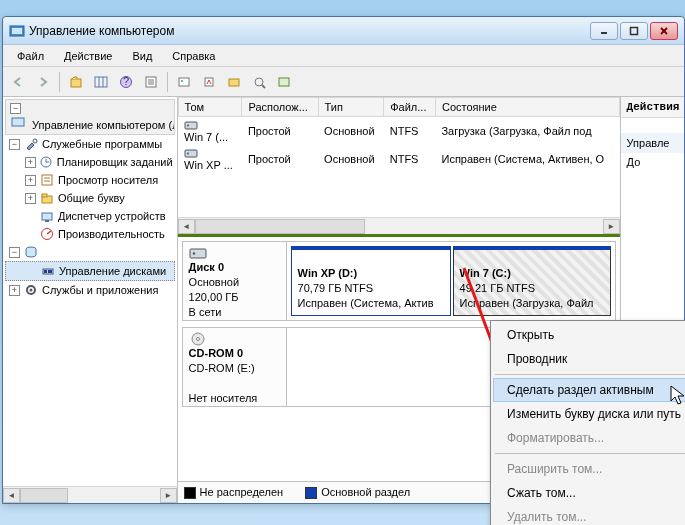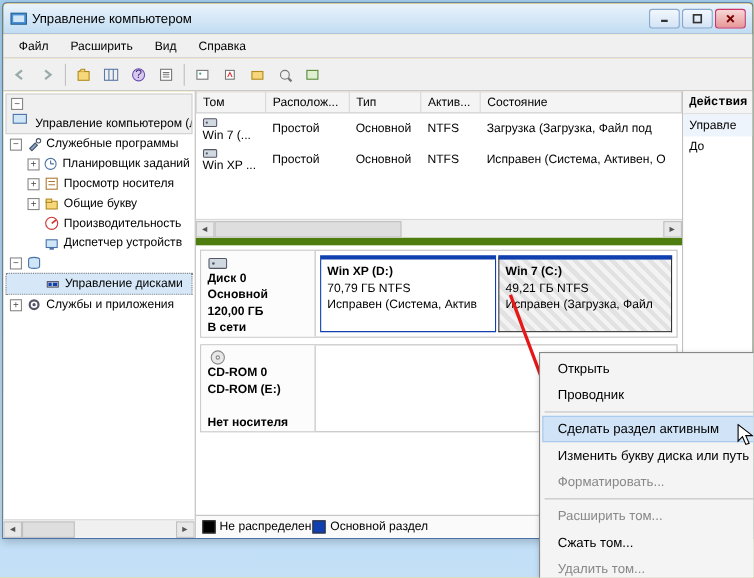--- a/index.html
+++ b/index.html
@@ -1,17 +1,17 @@
 <!DOCTYPE html>
 <html><head>
 <meta charset="utf-8">
 <style>
   * { box-sizing: border-box; margin: 0; padding: 0; font-family: 'Segoe UI', Tahoma, sans-serif; font-size: 11px; }
   body { background: linear-gradient(to bottom, #a5d0f0 0%, #c3e0f7 100%); width: 685px; height: 525px; overflow: hidden; position: relative; }
-  .window { position: absolute; left: 2px; top: 2px; width: 683px; height: 488px; background: #eab308; border: 1px solid #4a72a8; border-radius: 4px 4px 0 0; box-shadow: 0 2px 8px rgba(0,0,0,.2); }
+  .window { position: absolute; left: 2px; top: 16px; width: 683px; height: 488px; background: #fde047; border: 1px solid #4a72a8; border-radius: 4px 4px 0 0; box-shadow: 0 2px 8px rgba(0,0,0,.2); }
   .titlebar { height: 28px; background: linear-gradient(to bottom, #eaf3fb 0%, #d6e8f7 50%, #c1dcf2 100%); border-bottom: 1px solid #b0c4de; display: flex; align-items: center; padding: 0 6px; border-radius: 4px 4px 0 0; }
   .titlebar .appicon { width: 16px; height: 16px; margin-right: 4px; }
   .titlebar .title { flex: 1; color: #000; font-size: 12px; }
   .winbtns { display: flex; gap: 2px; }
   .winbtn { width: 28px; height: 18px; border: 1px solid #8aa8cc; border-radius: 3px; background: linear-gradient(to bottom,#f2f7fd,#d3e4f5); display:flex; align-items:center; justify-content:center; cursor:pointer; }
   .winbtn.close { background: linear-gradient(to bottom,#f7d7d7,#e89696); border-color:#c36; }
   .menubar { height: 22px; background: #f0f0f0; display: flex; align-items: center; padding: 0 4px; border-bottom: 1px solid #d0d0d0; }
   .menuitem { padding: 2px 10px; cursor:pointer; }
   .toolbar { height: 30px; background: #f0f0f0; border-bottom: 1px solid #c0c0c0; display:flex; align-items:center; padding: 0 4px; gap:3px; }
   .tbtn { width:22px; height:22px; border:1px solid transparent; display:flex;align-items:center;justify-content:center; cursor:pointer; }
@@ -21,41 +21,41 @@
   .treehead { background:#f0f0f0; border:1px solid #d0d0d0; padding:3px 4px; font-size:11px; white-space:nowrap; overflow:hidden; }
   .treeitem { display:flex; align-items:center; padding:1px 2px; white-space:nowrap; cursor:pointer; font-size:12px; }
   .treeitem.sel { background:#d6e8f7; border:1px dotted #888; }
   .twisty { width:11px; height:11px; border:1px solid #888; margin-right:3px; display:flex;align-items:center;justify-content:center; font-size:9px; line-height:1; background:#fff; color:#444;}
   .twisty.blank { border:none; background:none;}
   .ticon { width:16px; height:16px; margin-right:3px; display:inline-flex;align-items:center;justify-content:center;}
   .tree-hscroll { position:absolute; left:0; right:0; bottom:0; height:17px; background:#f0f0f0; border-top:1px solid #d9d9d9; display:flex; align-items:center; }
   .tree-hscroll .arrow { width:17px; height:15px; border:1px solid #c0c0c0; background:#e8e8e8; display:flex;align-items:center;justify-content:center; font-size:8px; color:#555;}
   .tree-hscroll .thumb { width:48px; height:15px; border:1px solid #c0c0c0; background:#dedede; margin-left:0;}
   .main { flex:1; display:flex; flex-direction:column; background:#fff; }
-  .grid { height: 140px; border-bottom:7px solid #4d7c0f; overflow:hidden; position:relative; }
+  .grid { height: 140px; border-bottom:3px solid #4d7c0f; overflow:hidden; position:relative; }
   .grid table { width:100%; border-collapse:collapse; }
   .grid th { text-align:left; font-weight:normal; background:#f4f4f4; border:1px solid #d8d8d8; padding:3px 6px; font-size:11px; }
   .grid td { padding:2px 6px; font-size:11px; white-space:nowrap; }
   .grid-hscroll { position:absolute; left:0; right:0; bottom:0; height:17px; background:#f0f0f0; border-top:1px solid #d9d9d9; display:flex; align-items:center; }
   .grid-hscroll .arrow { width:17px; height:15px; border:1px solid #c0c0c0; background:#e8e8e8; display:flex;align-items:center;justify-content:center; font-size:8px; color:#555;}
   .grid-hscroll .track { flex:1; display:flex; }
   .grid-hscroll .thumb { width:170px; height:15px; border:1px solid #c0c0c0; background:#dedede;}
   .diskarea { flex:1; padding:4px; overflow:hidden; }
   .diskrow { border:1px solid #c0c0c0; display:flex; height:80px; margin-bottom:6px; }
-  .diskinfo { width:104px; border-right:1px solid #c0c0c0; padding:4px 6px; font-size:11px; line-height:1.35; background:#fcfcfc; overflow:hidden;font-weight:bold;}
+  .diskinfo { width:104px; border-right:1px solid #c0c0c0; padding:4px 6px; font-size:11px; line-height:1.35; background:#fcfcfc; overflow:hidden;}
   .diskinfo b { display:block; }
   .partitions { flex:1; display:flex; padding:4px; gap:2px; }
   .part { border:1px solid #1040b0; border-top:4px solid #1040b0; padding:4px 6px; font-size:11px; line-height:1.35; background:#fff; overflow:hidden;}
   .part.sel { background: repeating-linear-gradient(45deg, #f3f3f3 0, #f3f3f3 4px, #e2e2e2 4px, #e2e2e2 8px); border:1px solid #333; border-top:4px solid #1040b0; }
-  .part b{display:block;}
-  .legend { border-top:1px solid #c0c0c0; padding:4px 6px; display:flex; gap:1px; align-items:center; font-size:11px; background:#fafafa; }
+  .part b{display:block;margin-top:12px;}
+  .legend { border-top:1px solid #c0c0c0; padding:4px 6px; display:flex; gap:22px; align-items:center; font-size:11px; background:#fafafa; }
   .lsw { width:12px; height:12px; display:inline-block; border:1px solid #333; vertical-align:middle; margin-right:4px;}
   .actions { width:72px; border-left:1px solid #c0c0c0; background:#fff; overflow:hidden; }
   .ahead { background:#f4f4f4; border-bottom:1px solid #d8d8d8; padding:4px 6px; font-weight:bold;font-family:Liberation Mono, monospace; }
-  .asub { background:#eef4fb; padding:4px 6px; }
+  .asub { background:#eef4fb; padding:4px 6px;margin-top:15px; }
   .aitem { padding:3px 6px; cursor:pointer; white-space:nowrap;}
   .ctxmenu { position:absolute; left:490px; top:320px; width:220px; background:#f4f4f4; border:1px solid #888; box-shadow:2px 3px 6px rgba(0,0,0,0.35); padding:2px; z-index:50;}
   .ctxitem { padding:5px 14px; font-size:12px; cursor:pointer; white-space:nowrap;}
   .ctxitem.hl { background:#d0e3f7; border:1px solid #a6c8ea; padding:4px 13px;}
   .ctxsep { height:1px; background:#c0c0c0; margin:3px 2px;}
   .ctxitem.dis { color:#888; cursor:default; }
   .arrowline { position:absolute; z-index:40; pointer-events:none; }
   .cursor { position:absolute; left:670px; top:385px; z-index:60; pointer-events:none;}
   svg { display:block; }
 </style>
@@ -86,21 +86,21 @@
           <svg width="10" height="10">
             <line x1="2" y1="2" x2="8" y2="8" stroke="#700" stroke-width="1.8"></line>
             <line x1="8" y1="2" x2="2" y2="8" stroke="#700" stroke-width="1.8"></line>
           </svg>
         </div>
     </div>
   </div>
 
   <div class="menubar">
     <div class="menuitem">Файл</div>
-    <div class="menuitem">Расширить</div>
+    <div class="menuitem">Действие</div>
     <div class="menuitem">Вид</div>
     <div class="menuitem">Справка</div>
   </div>
 
   <div class="toolbar">
     <div class="tbtn">
         <svg width="14" height="14">
           <path d="M9 3 L4 7 L9 11" fill="none" stroke="#9aa" stroke-width="2"></path>
         </svg>
       </div>
@@ -219,35 +219,35 @@
                 <rect x="2" y="5" width="10" height="7" fill="#f6d77a" stroke="#b38b1f"></rect>
                 <rect x="2" y="3" width="5" height="3" fill="#f6d77a" stroke="#b38b1f"></rect>
               </svg>
             </span>
             <span>Общие букву</span>
           </div>
           <div class="treeitem" style="padding-left: 20px;">
             <span class="twisty blank"></span>
             <span class="ticon">
               <svg width="14" height="14">
+                <rect x="2" y="4" width="10" height="7" fill="#cfe6f7" stroke="#4a72a8"></rect>
+                <rect x="5" y="11" width="4" height="2" fill="#4a72a8"></rect>
+              </svg>
+            </span>
+            <span>Диспетчер устройств</span>
+          </div>
+          <div class="treeitem" style="padding-left: 20px;">
+            <span class="twisty blank"></span>
+            <span class="ticon">
+              <svg width="14" height="14">
                 <circle cx="7" cy="7" r="5.5" fill="#fff" stroke="#c33"></circle>
                 <line x1="7" y1="7" x2="11" y2="4" stroke="#c33" stroke-width="1.5"></line>
               </svg>
             </span>
             <span>Производительность</span>
-          </div>
-          <div class="treeitem" style="padding-left: 20px;">
-            <span class="twisty blank"></span>
-            <span class="ticon">
-              <svg width="14" height="14">
-                <rect x="2" y="4" width="10" height="7" fill="#cfe6f7" stroke="#4a72a8"></rect>
-                <rect x="5" y="11" width="4" height="2" fill="#4a72a8"></rect>
-              </svg>
-            </span>
-            <span>Диспетчер устройств</span>
           </div>
           <div class="treeitem" style="padding-left: 4px;">
             <span class="twisty">−</span>
             <span class="ticon">
               <svg width="14" height="14">
                 <ellipse cx="7" cy="4" rx="5" ry="2" fill="#cfe6f7" stroke="#4a72a8"></ellipse>
                 <path d="M2 4 V10 A5 2 0 0 0 12 10 V4" fill="#cfe6f7" stroke="#4a72a8"></path>
               </svg>
             </span>
           </div>
@@ -282,21 +282,21 @@
     </div>
 
     <div class="main">
       <div class="grid">
         <table>
           <thead>
               <tr>
             <th>Том</th>
             <th>Располож...</th>
             <th>Тип</th>
-            <th>Актив...</th>
+            <th>Файл...</th>
             <th>Состояние</th>
           </tr>
             </thead>
           <tbody id="grid-body">
               <tr>
                 <td><svg width="14" height="12" style="vertical-align:middle;margin-right:3px">
                     <rect x="1" y="3" width="12" height="7" rx="1" fill="#d0d8e0" stroke="#556"></rect>
                     <circle cx="4" cy="6.5" r="1" fill="#556"></circle>
                   </svg>Win 7 (...</td>
                 <td>Простой</td>

